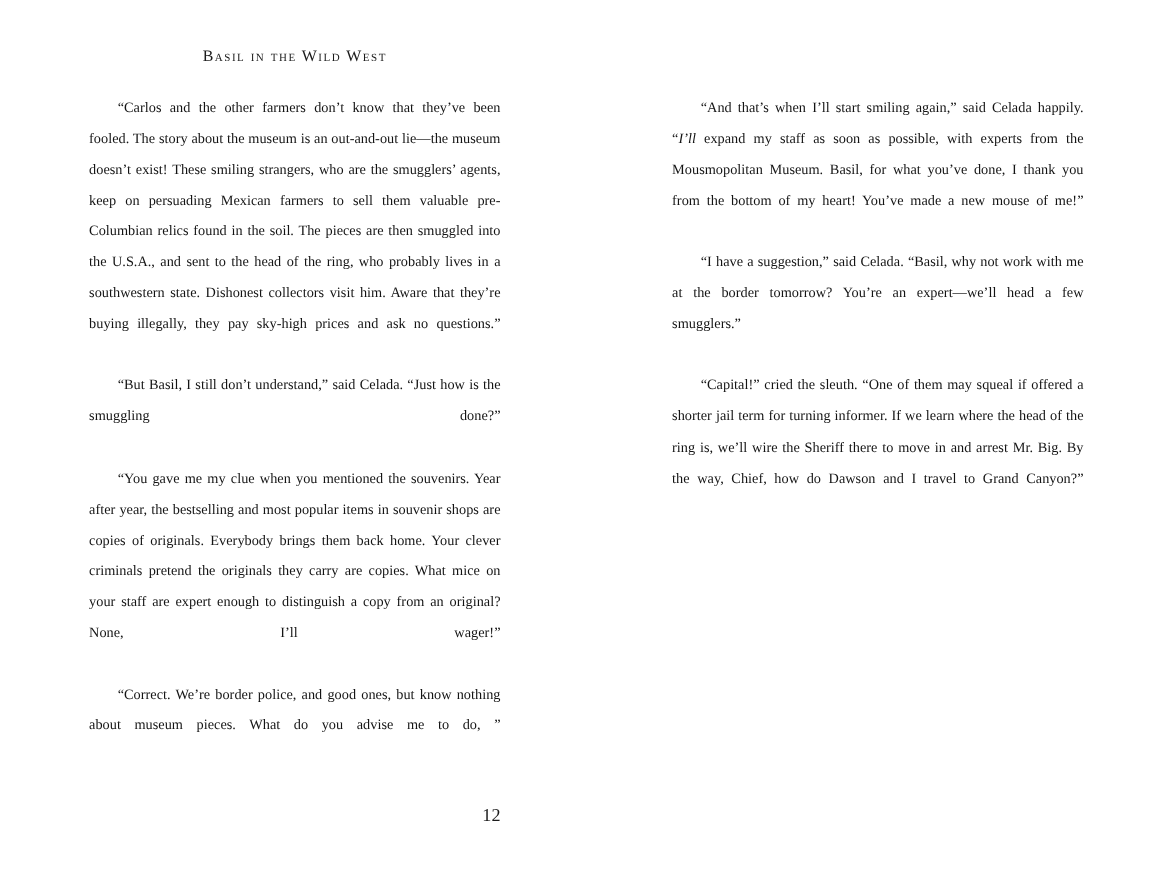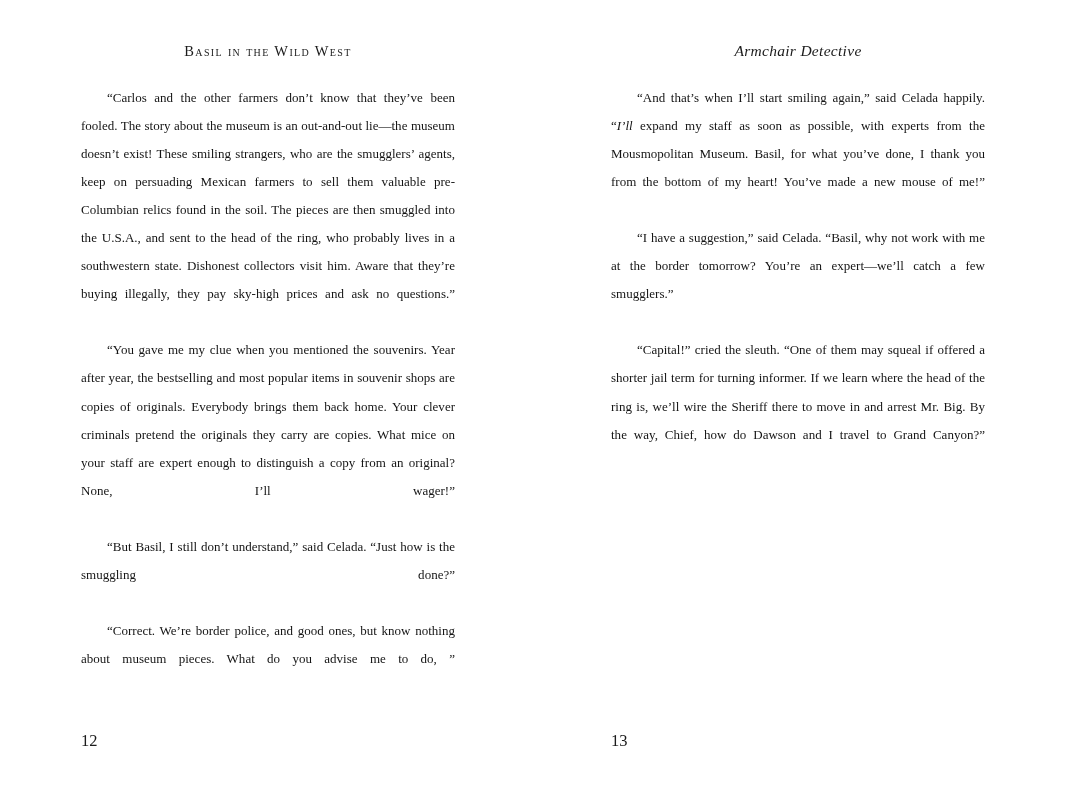--- a/index.html
+++ b/index.html
@@ -76,52 +76,50 @@
     width: 100%;
   }
 
   em { font-style: italic; }
 
   
   .folio {
     position: absolute;
     top: 731px;
     width: 374px;
-    text-align: left;
+    text-align: right;
     font-size: 16.5px;
     line-height: 20px;
     color: #1b1b1b;
   }
   .folio.left  { left: 81px; }
   .folio.right { left: 611px; }
 </style>
 </head>
 <body>
 
 <div class="spread">
 
   <div class="running-head left">Basil in the Wild West</div>
 
   <div class="page left">
     <div class="body-text">
       <p>“Carlos and the other farmers don’t know that they’ve been fooled. The story about the museum is an out-and-out lie—the museum doesn’t exist! These smiling strangers, who are the smugglers’ agents, keep on persuading Mexican farmers to sell them valuable pre-Columbian relics found in the soil. The pieces are then smuggled into the U.S.A., and sent to the head of the ring, who probably lives in a southwestern state. Dishonest collectors visit him. Aware that they’re buying illegally, they pay sky-high prices and ask no questions.”</p>
+      <p>“But Basil, I still don’t understand,” said Celada. “Just how is the smuggling done?”</p>
       <p>“You gave me my clue when you mentioned the souvenirs. Year after year, the bestselling and most popular items in souvenir shops are copies of originals. Everybody brings them back home. Your clever criminals pretend the originals they carry are copies. What mice on your staff are expert enough to distinguish a copy from an original? None, I’ll wager!”</p>
-      <p>“But Basil, I still don’t understand,” said Celada. “Just how is the smuggling done?”</p>
       <p>“Correct. We’re border police, and good ones, but know nothing about museum pieces. What do you advise me to do, ”</p>
     </div>
   </div>
 
   <div class="folio left">12</div>
 
-  <div class="running-head right">Armchair Detective</div>
 
   <div class="page right">
     <div class="body-text">
       <p>“And that’s when I’ll start smiling again,” said Celada happily. “<em>I’ll</em> expand my staff as soon as possible, with experts from the Mousmopolitan Museum. Basil, for what you’ve done, I thank you from the bottom of my heart! You’ve made a new mouse of me!”</p>
-      <p>“I have a suggestion,” said Celada. “Basil, why not work with me at the border tomorrow? You’re an expert—we’ll catch a few smugglers.”</p>
+      <p>“I have a suggestion,” said Celada. “Basil, why not work with me at the border tomorrow? You’re an expert—we’ll head a few smugglers.”</p>
       <p>“Capital!” cried the sleuth. “One of them may squeal if offered a shorter jail term for turning informer. If we learn where the head of the ring is, we’ll wire the Sheriff there to move in and arrest Mr. Big. By the way, Chief, how do Dawson and I travel to Grand Canyon?”</p>
 
     </div>
   </div>
 
-  <div class="folio right">13</div>
 
 </div>
 
 </body></html>

